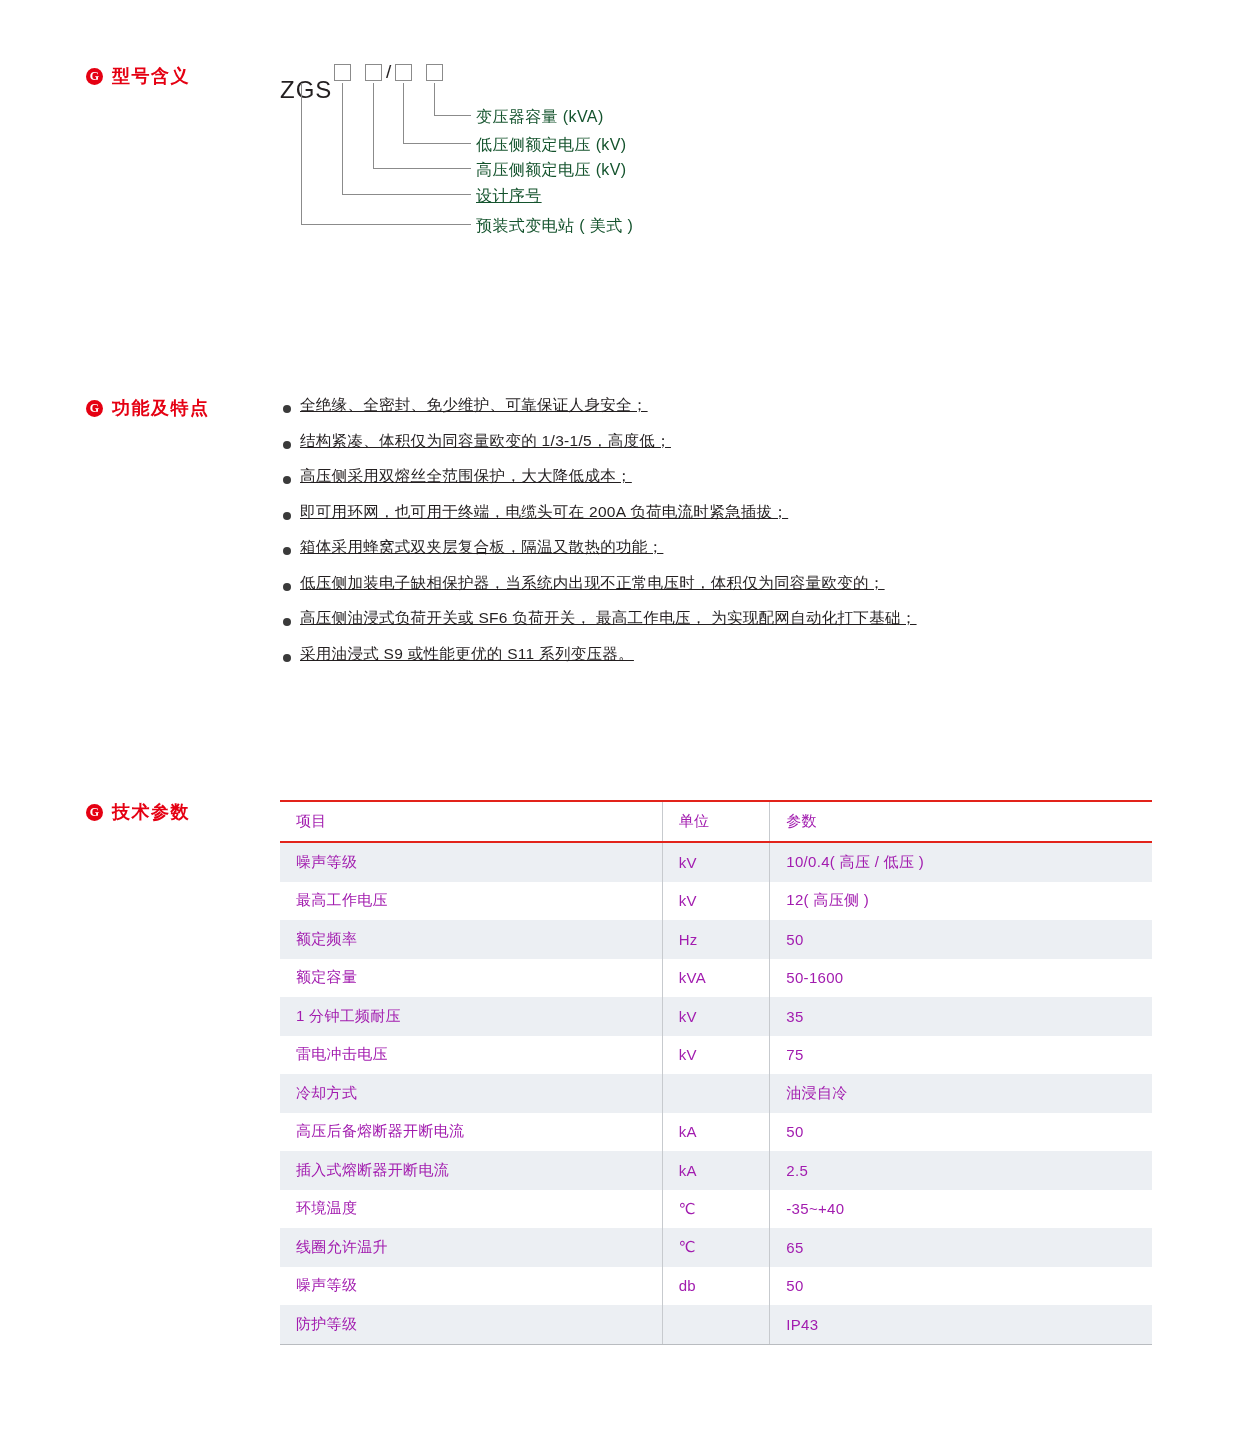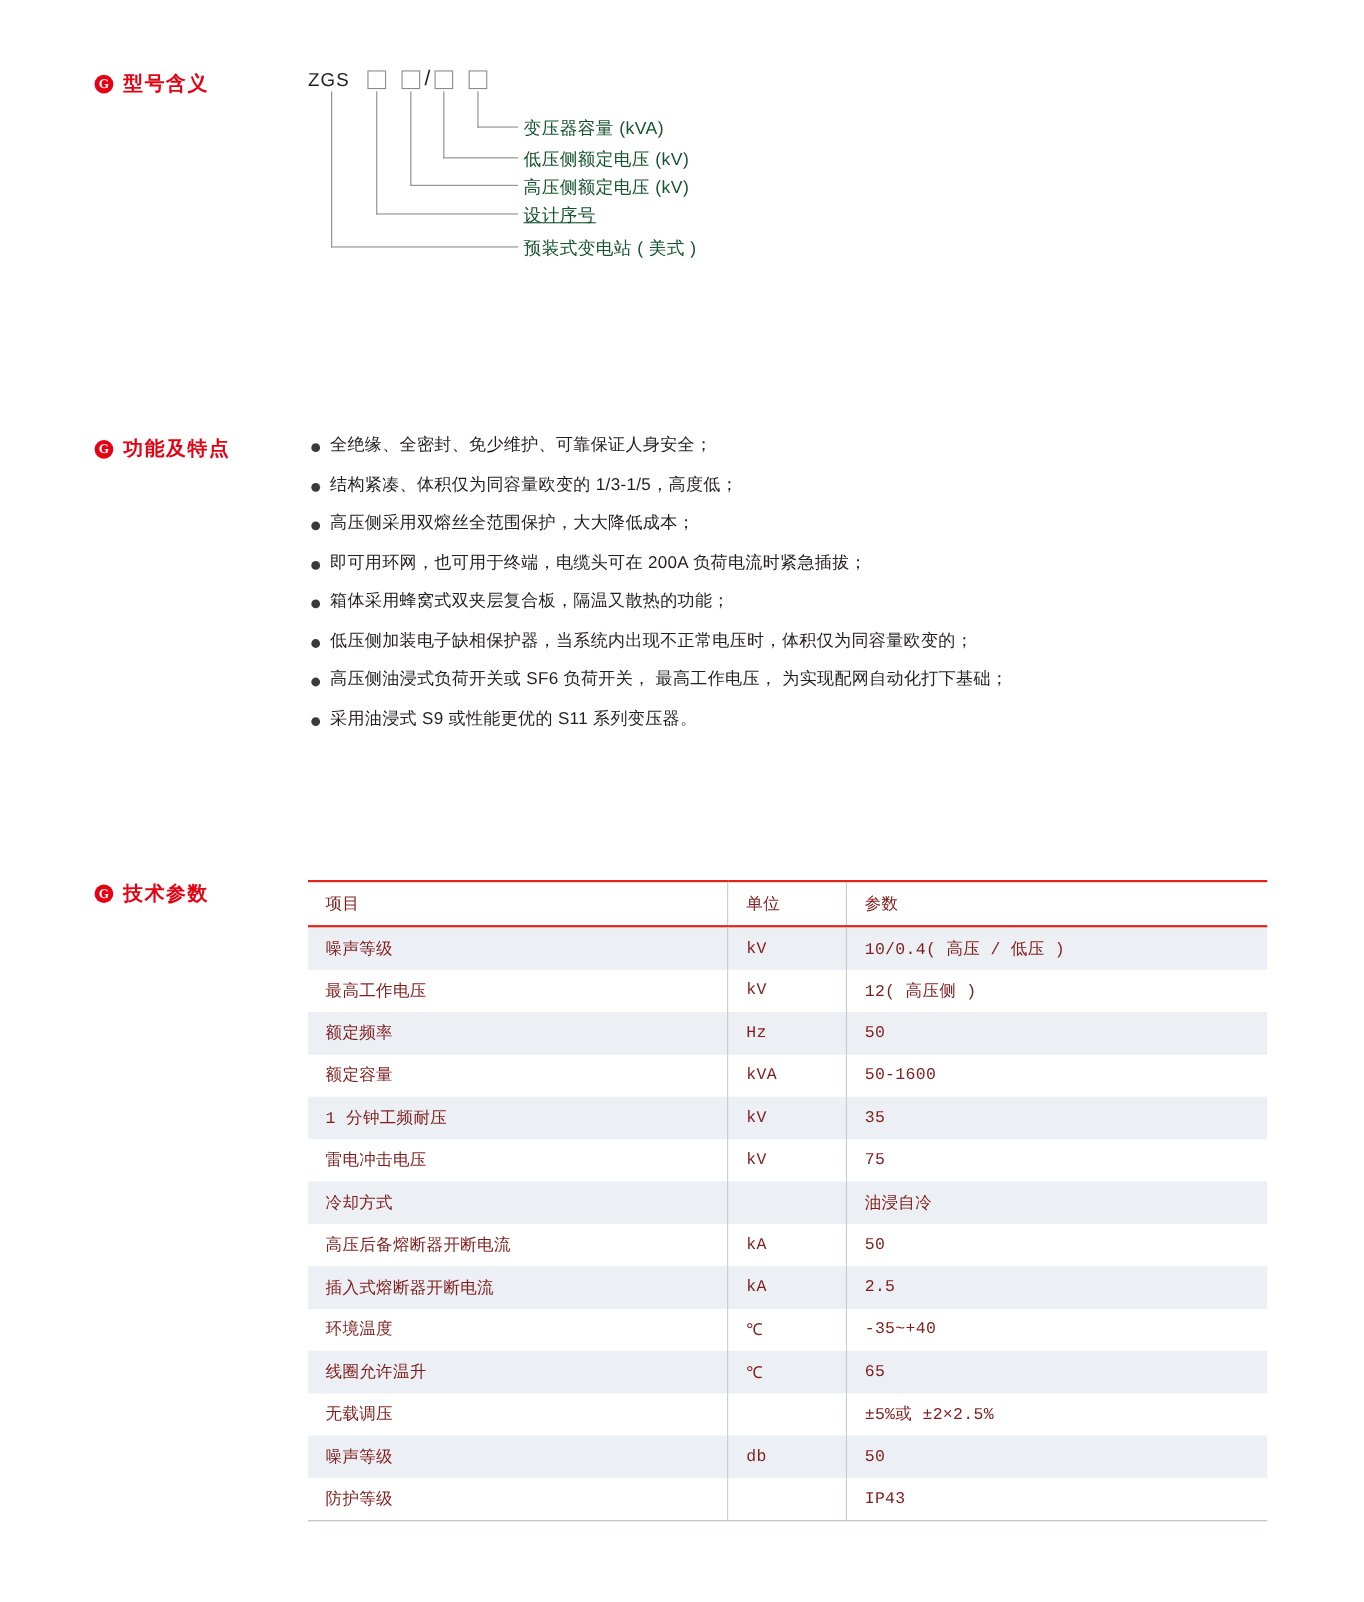--- a/index.html
+++ b/index.html
@@ -54,22 +54,22 @@
   .model-diagram {
     position: absolute;
     left: 280px;
     top: 58px;
     width: 640px;
     height: 190px;
   }
   .zgs-text {
     position: absolute;
     left: 0px;
-    top: 5px;
-    font-size: 17px;
+    top: 18px;
+    font-size: 24px;
     letter-spacing: 1px;
     color: #231f20;
     text-align: right;
   }
   .code-box {
     position: absolute;
     top: 6px;
     width: 17px;
     height: 17px;
     border: 1px solid #8b8b8b;
@@ -102,47 +102,47 @@
 
   
   .features {
     position: absolute;
     left: 283px;
     top: 396px;
     width: 880px;
   }
   .feature-item {
     display: flex;
-    align-items: center;
+    align-items: flex-end;
     margin-bottom: 18.5px;
     font-size: 15.5px;
     color: #231f20;
     letter-spacing: 0.3px;
     line-height: 1.1;
+    text-decoration: underline;
   }
   .feature-bullet {
     width: 8px;
     height: 8px;
     border-radius: 50%;
     background: #3a3a3a;
     margin-right: 9px;
     margin-top: 5px;
     flex: 0 0 auto;
   }
 
   
   .spec-table {
     position: absolute;
     left: 280px;
     top: 800px;
     width: 872px;
     border-collapse: collapse;
     font-size: 15px;
-    color: #7f1d1d;
-    font-family: Liberation Mono, monospace;
+    color: #a21caf;
   }
   .spec-table th,
   .spec-table td {
     text-align: left;
     font-weight: normal;
     padding: 0 0 0 16px;
     height: 38.5px;
     vertical-align: middle;
     letter-spacing: 0.3px;
   }
@@ -314,25 +314,20 @@
         <td class="col-item">环境温度</td>
         <td class="col-unit">℃</td>
         <td class="col-param">-35~+40</td>
       </tr>
       <tr>
         <td class="col-item">线圈允许温升</td>
         <td class="col-unit">℃</td>
         <td class="col-param">65</td>
       </tr>
       <tr>
-        <td class="col-item">无载调压</td>
-        <td class="col-unit"></td>
-        <td class="col-param">±5%或 ±2×2.5%</td>
-      </tr>
-      <tr>
         <td class="col-item">噪声等级</td>
         <td class="col-unit">db</td>
         <td class="col-param">50</td>
       </tr>
       <tr>
         <td class="col-item">防护等级</td>
         <td class="col-unit"></td>
         <td class="col-param">IP43</td>
       </tr>
     </tbody>

